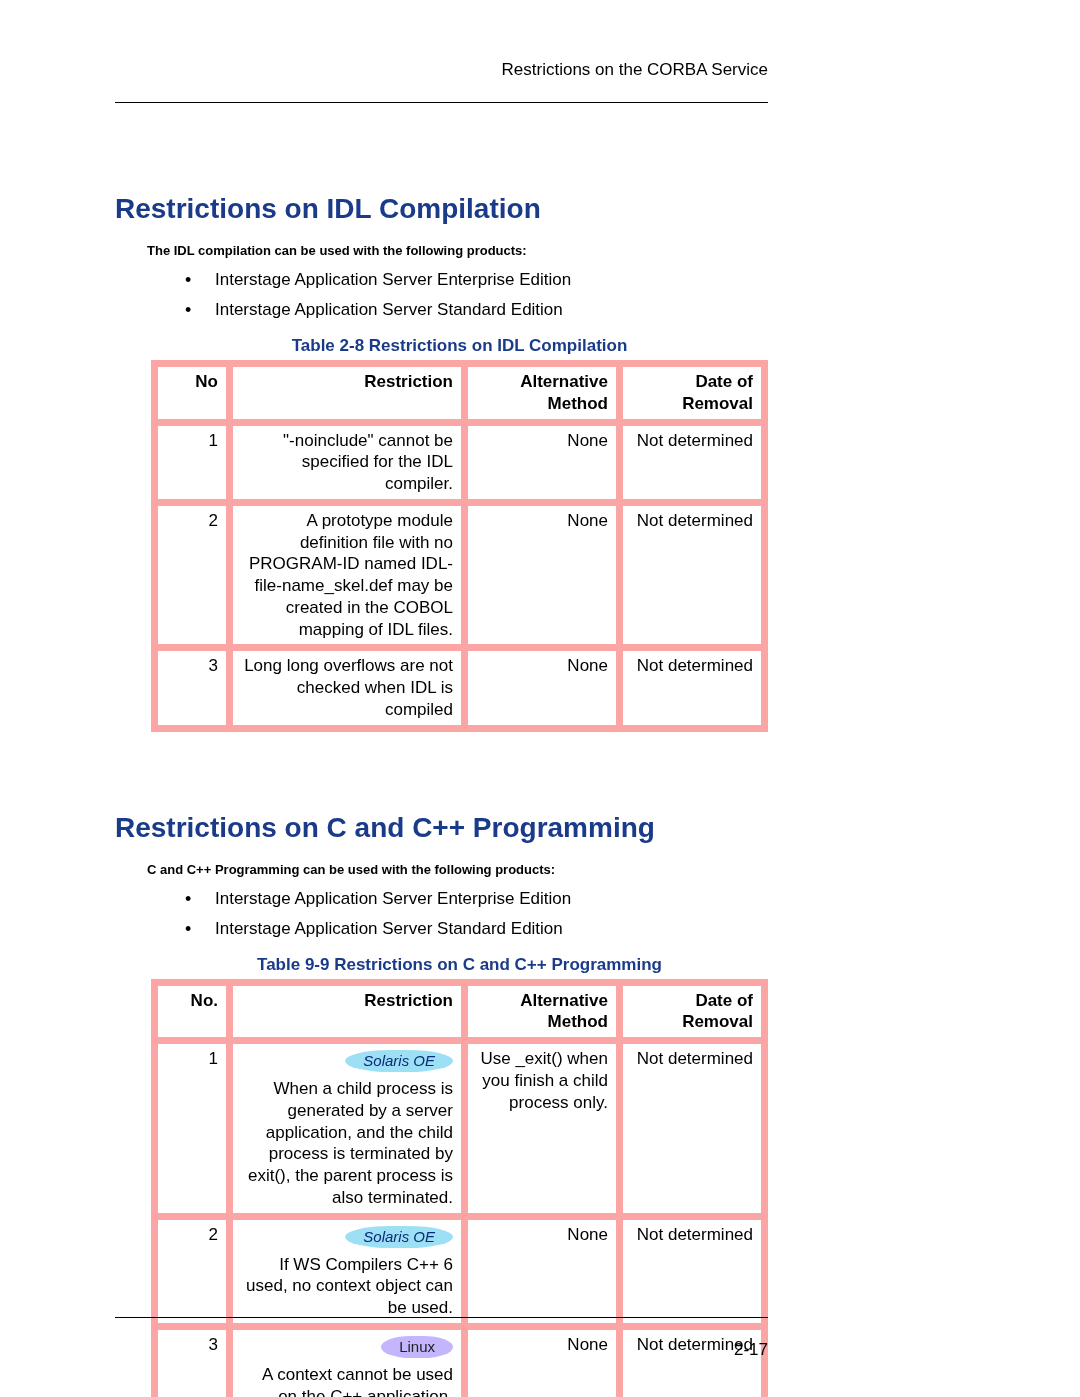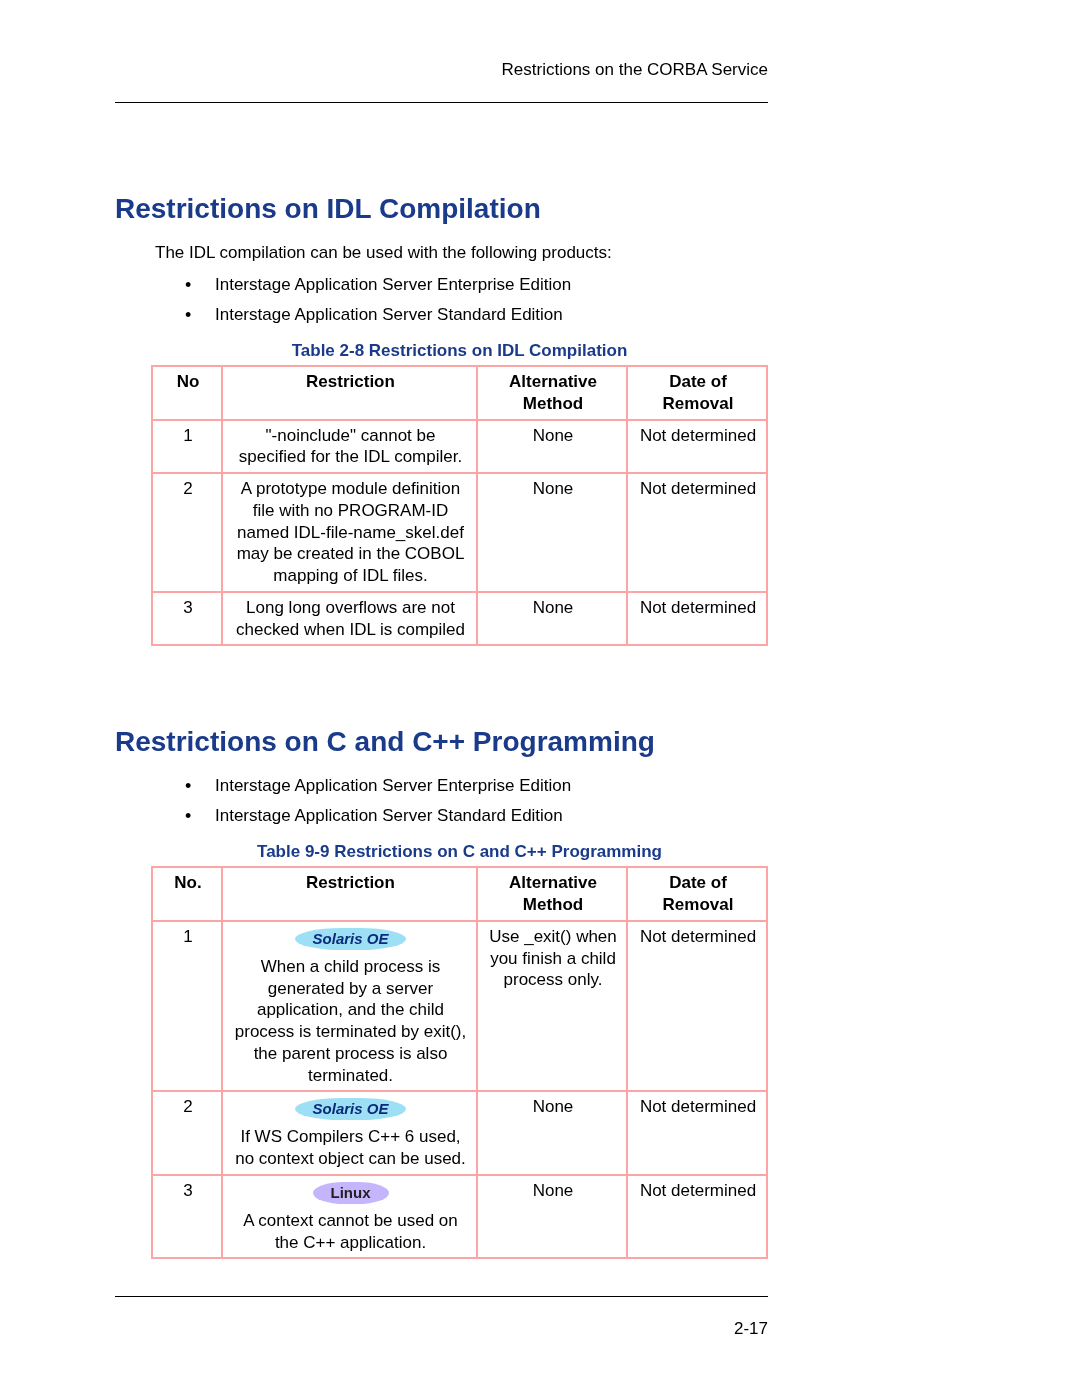--- a/index.html
+++ b/index.html
@@ -27,22 +27,23 @@
     margin-top: -22px;
   }
   h2.section {
     color: #1a3a8a;
     font-size: 28px;
     font-weight: bold;
     margin: 80px 0 18px 0;
   }
   h2.section.first { margin-top: 90px; }
   .intro {
-    font-size: 17px;
-    margin: 0 0 12px 40px;
+    font-size: 13px;
+    margin: 0 0 12px 32px;
+    font-weight: bold;
   }
   ul.products {
     margin: 0 0 16px 70px;
     padding: 0;
     list-style: none;
   }
   ul.products li {
     font-size: 17px;
     margin: 10px 0;
     position: relative;
@@ -62,24 +63,24 @@
     margin: 14px 0 4px 36px;
     text-align: center;
   }
   table.doc {
     border-collapse: collapse;
     width: calc(100% - 36px);
     margin-left: 36px;
     font-size: 17px;
   }
   table.doc th, table.doc td {
-    border: 2px solid #fca5a5;
+    border: 7px solid #fca5a5;
     padding: 4px 8px 4px 10px;
     vertical-align: top;
-    text-align: center;
+    text-align: right;
     line-height: 1.28;
   }
   table.doc th { font-weight: bold; }
   .col-no   { width: 50px; }
   .col-alt  { width: 130px; }
   .col-date { width: 120px; }
   .footer {
     position: absolute;
     bottom: 58px;
     left: 115px;
@@ -89,21 +90,21 @@
   .footer-num {
     text-align: right;
     font-size: 17px;
     margin-top: 22px;
   }
   .badge {
     display: inline-block;
     border-radius: 50% / 60%;
     padding: 0 18px;
     font-size: 15px;
-    font-weight: bold;
+    font-weight: normal;
     line-height: 22px;
     height: 22px;
     margin: 2px 0 6px 0;
   }
   .badge-solaris {
     background: #9de0f5;
     color: #0a2a7a;
     font-style: italic;
   }
   .badge-linux {
@@ -152,20 +153,21 @@
         <tr>
           <td>3</td>
           <td>Long long overflows are not checked when IDL is compiled</td>
           <td>None</td>
           <td>Not determined</td>
         </tr>
       </tbody>
   </table>
 
   <h2 class="section">Restrictions on C and C++ Programming</h2>
+  <p class="intro">C and C++ Programming can be used with the following products:</p>
   <ul class="products" id="list2">
       <li>Interstage Application Server Enterprise Edition</li>
       <li>Interstage Application Server Standard Edition</li>
     </ul>
   <div class="caption">Table 9-9  Restrictions on C and C++ Programming</div>
 
   <table class="doc">
     <thead>
       <tr>
         <th class="col-no">No.</th>

